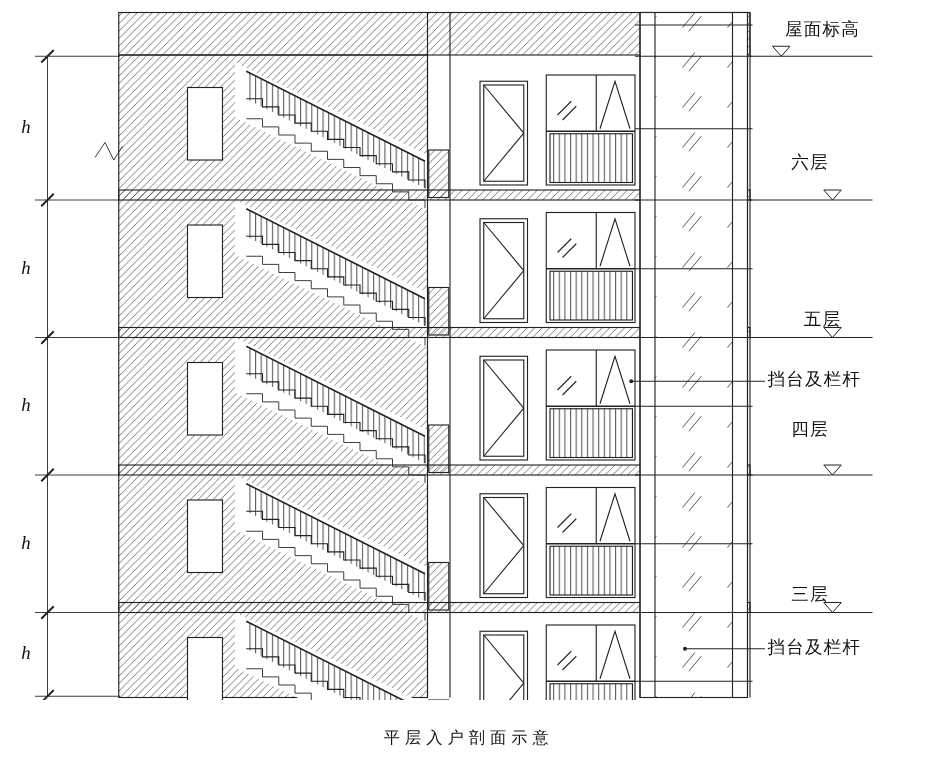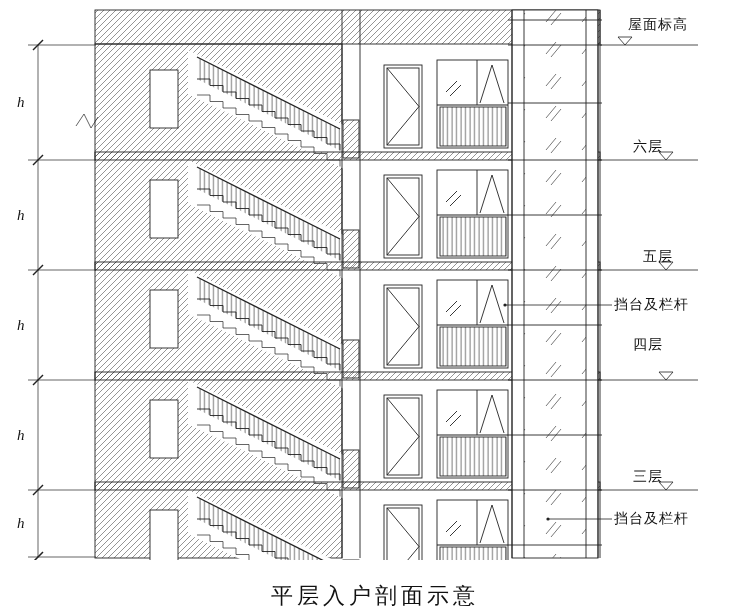--- a/index.html
+++ b/index.html
@@ -10,21 +10,21 @@
   }
   .stage{position:absolute;left:0;top:0;width:750px;height:484px;font-family:Liberation Serif, serif;}
   svg{position:absolute;left:0;top:0;}
   .lbl{
     position:absolute;font-size:14px;line-height:1.25;white-space:nowrap;
     color:#111;letter-spacing:1px;
   }
   .hdim{font-style:italic;font-size:15px;letter-spacing:0;}
   .title{
     position:absolute;left:0;right:0;top:581px;text-align:center;
-    font-size:22px;letter-spacing:4px;color:#111;
+    font-size:13px;letter-spacing:4px;color:#111;
   }
 </style>
 </head>
 <body>
 
 <div class="stage">
 
 <svg width="750" height="616" viewBox="0 0 750 616">
   <defs>
     <pattern id="hatch" width="6" height="6" patternUnits="userSpaceOnUse">
@@ -155,21 +155,21 @@
     <g stroke-width="0.8">
       <line x1="505" y1="305" x2="612" y2="305"></line>
       <circle cx="505" cy="305" r="1.6" fill="#222" stroke="none"></circle>
       <line x1="548" y1="519" x2="612" y2="519"></line>
       <circle cx="548" cy="519" r="1.6" fill="#222" stroke="none"></circle>
     </g>
   </g>
 </svg>
 
 <div class="lbl" style="left:628px;top:16px;">屋面标高</div>
-<div class="lbl" style="left:633px;top:138px;">六层</div>
+<div class="lbl" style="left:633px;top:122px;">六层</div>
 <div class="lbl" style="left:643px;top:248px;">五层</div>
 <div class="lbl" style="left:614px;top:296px;">挡台及栏杆</div>
 <div class="lbl" style="left:633px;top:336px;">四层</div>
 <div class="lbl" style="left:633px;top:468px;text-align:center;">三层</div>
 <div class="lbl" style="left:614px;top:510px;">挡台及栏杆</div>
 
 <div class="lbl hdim" style="left:17px;top:93px;">h</div>
 <div class="lbl hdim" style="left:17px;top:206px;">h</div>
 <div class="lbl hdim" style="left:17px;top:316px;">h</div>
 <div class="lbl hdim" style="left:17px;top:426px;">h</div>

